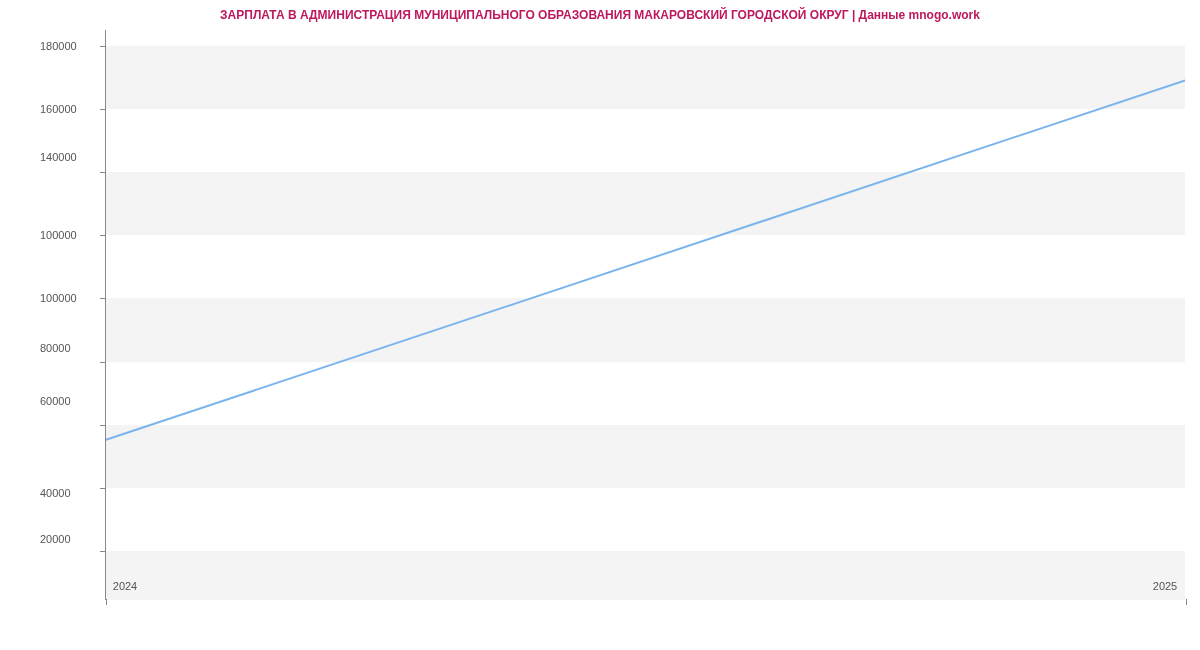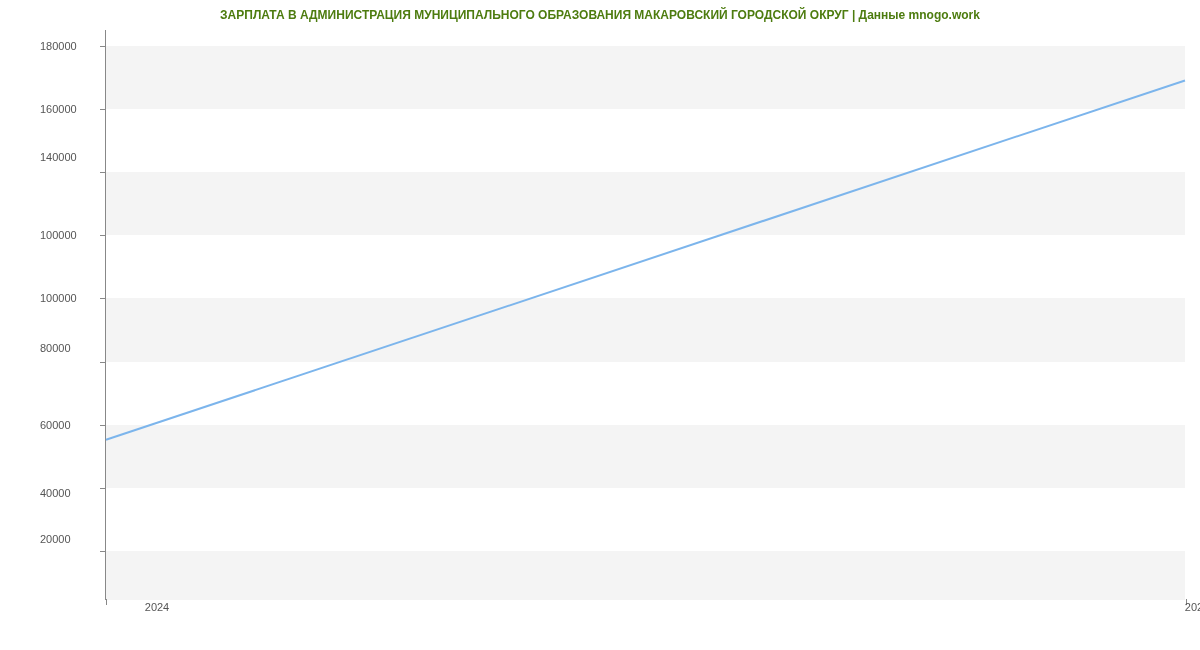--- a/index.html
+++ b/index.html
@@ -7,21 +7,21 @@
       width: 1200px;
       height: 650px;
       background: #ffffff;
       font-family: Verdana, Geneva, sans-serif;
       position: relative;
     }
     .chart-title {
       text-align: center;
       font-size: 12px;
       font-weight: bold;
-      color: #4d7c0f;
+      color: #be185d;
       padding-top: 8px;
     }
     .plot-area {
       position: absolute;
       left: 105px;
       top: 30px;
       width: 1080px;
       height: 570px;
       border-left: 1px solid #888;
       border-bottom: 1px solid #888;
@@ -44,25 +44,24 @@
       position: absolute;
       right: 1100px;
       font-size: 11px;
       color: #555;
       transform: translateY(-50%);
       text-align: left;
       width: 60px;
     }
     .x-label {
       position: absolute;
-      top: 601px;
+      top: 580px;
       font-size: 11px;
       color: #555;
       transform: translateX(-50%);
-      margin-left: 32px;
     }
     .y-tick {
       position: absolute;
       right: -1px;
       width: 6px;
       height: 1px;
       background: #888;
     }
     svg.line-svg {
       position: absolute;
@@ -76,21 +75,21 @@
       stroke-width: 2;
     }
   </style>
 </head>
 <body>
 
 <div class="chart-title">ЗАРПЛАТА В АДМИНИСТРАЦИЯ МУНИЦИПАЛЬНОГО ОБРАЗОВАНИЯ МАКАРОВСКИЙ ГОРОДСКОЙ ОКРУГ | Данные mnogo.work</div>
 
 <div class="y-label" style="top:539px">20000</div>
 <div class="y-label" style="top:493px">40000</div>
-<div class="y-label" style="top:425px">60000</div>
+<div class="y-label" style="top:401px">60000</div>
 <div class="y-label" style="top:348px">80000</div>
 <div class="y-label" style="top:298.44px">100000</div>
 <div class="y-label" style="top:235.28px">100000</div>
 <div class="y-label" style="top:157px">140000</div>
 <div class="y-label" style="top:108.96px">160000</div>
 <div class="y-label" style="top:45.80px">180000</div>
 
 <div class="plot-area">
 
   <div class="band" style="top:15.80px; height:63.16px;"></div>

